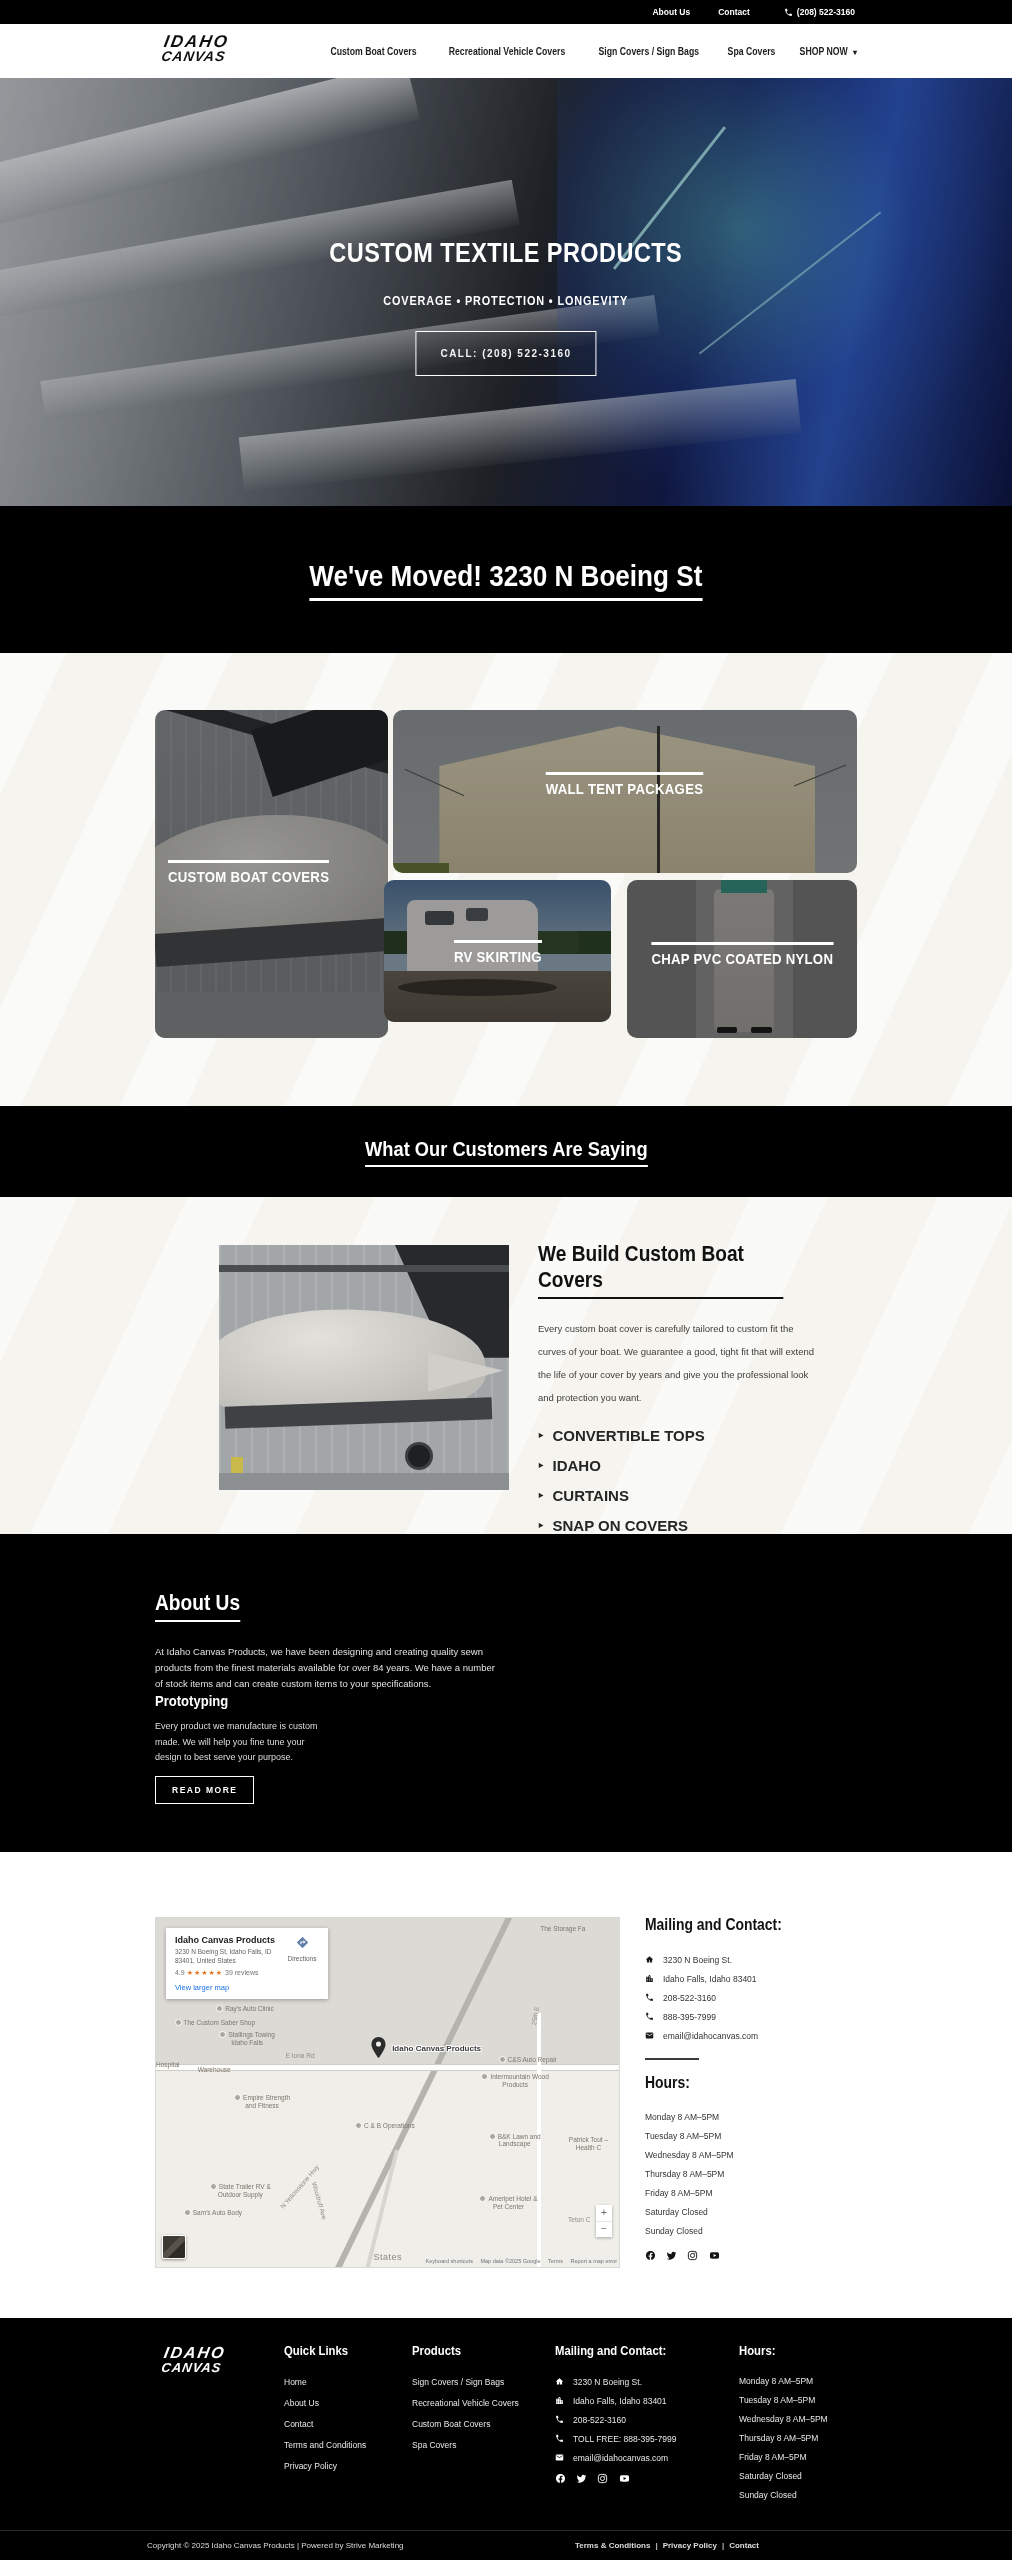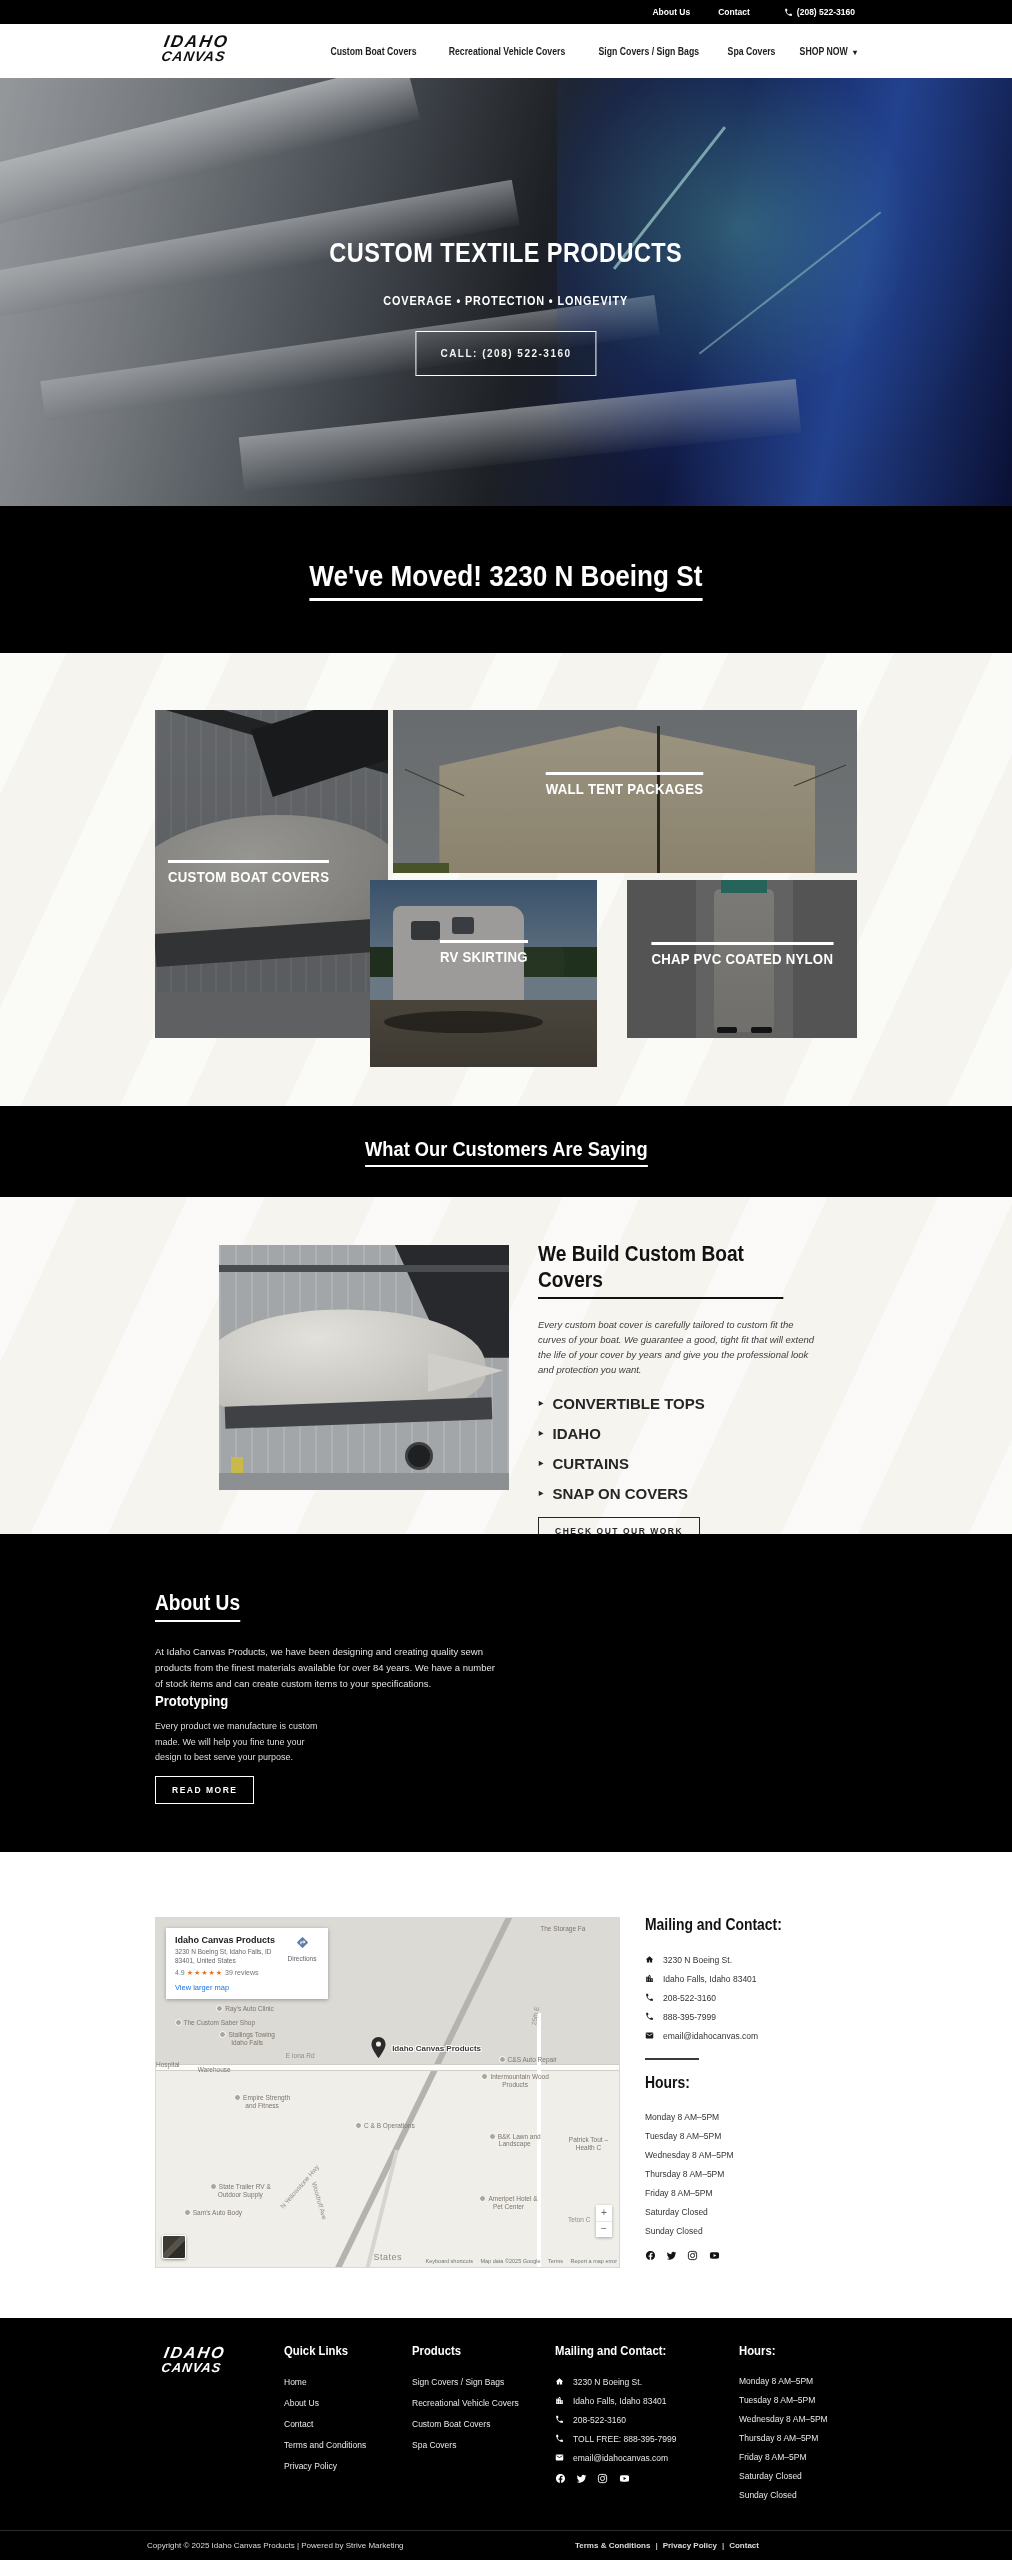--- a/index.html
+++ b/index.html
@@ -53,25 +53,25 @@
 
   
   .moved{position:absolute;top:506px;left:0;width:100%;height:147px;background:#000;
          display:flex;align-items:center;justify-content:center;}
   .moved h2{color:#fff;font-size:30px;margin:0;}
 
   
   .products{position:absolute;top:653px;left:0;width:100%;height:453px;background:#f5f4ef;}
   .products::before{content:"";position:absolute;inset:0;
      background:repeating-linear-gradient(115deg,rgba(255,255,255,.55) 0 60px,rgba(255,255,255,0) 60px 150px);}
-  .tile{position:absolute;overflow:hidden;}
+  .tile{position:absolute;overflow:hidden;border-radius:10px;}
   .tile::after{content:"";position:absolute;inset:0;background:rgba(0,0,0,.33);}
   .t1{left:155px;top:57px;width:233px;height:328px;}
   .t2{left:393px;top:57px;width:464px;height:163px;}
-  .t3{left:370px;top:227px;width:227px;height:187px;}
+  .t3{left:384px;top:227px;width:227px;height:142px;}
   .t4{left:627px;top:227px;width:230px;height:158px;}
   .tlabel{position:absolute;z-index:3;color:#fff;}
   .tlabel .bar{display:inline-block;border-top:3px solid #fff;padding-top:5px;
      font-size:15px;font-weight:bold;letter-spacing:.3px;transform:scaleX(.88);}
   .tl-left{left:2px;top:150px;}
   .tl-center{left:0;right:0;text-align:center;}
   
   .art{position:absolute;inset:0;}
   .a-boat{background:linear-gradient(#94989c,#83878b);}
   .a-boat .panels{position:absolute;inset:0;background:repeating-linear-gradient(90deg,rgba(255,255,255,.10) 0 2px,transparent 2px 15px);}
@@ -122,21 +122,21 @@
   .photo .cover{position:absolute;left:-4%;top:26%;width:96%;height:44%;border-radius:45% 60% 35% 35%;
      background:radial-gradient(ellipse at 40% 25%,#e2e1dc,#bcbbb6 78%);transform:rotate(-3deg);}
   .photo .bow{position:absolute;left:72%;top:44%;width:26%;height:16%;background:#cfcec9;
      clip-path:polygon(0 0,100% 45%,0 100%);}
   .photo .hull{position:absolute;left:2%;top:64%;width:92%;height:9%;background:#3f4144;transform:rotate(-2deg);}
   .photo .wheel{position:absolute;left:64%;bottom:8%;width:22px;height:22px;border-radius:50%;background:#1f2022;border:3px solid #3c3e40;}
   .photo .yellow{position:absolute;left:4%;bottom:6%;width:12px;height:18px;background:#c9b84a;}
   .photo .floor{position:absolute;left:0;bottom:0;width:100%;height:7%;background:#8d9092;}
   .copy{position:absolute;left:538px;top:44px;width:282px;}
   .copy h2{color:#111;font-size:22px;margin:0 0 18px 0;}
-  .copy p{font-size:9.5px;line-height:15px;color:#3d3d3d;margin:0 0 16px 0;font-style:italic;}
+  .copy p{font-size:9.5px;line-height:23px;color:#3d3d3d;margin:0 0 16px 0;}
   .blist{list-style:none;margin:0 0 14px 0;padding:0;}
   .blist li{font-size:15px;font-weight:bold;color:#262626;margin-bottom:10px;}
   .blist li::before{content:"‣";margin-right:9px;}
   .btn-dark{display:inline-block;border:1px solid #262626;color:#262626;background:transparent;
      font-size:8.5px;font-weight:bold;letter-spacing:1.5px;padding:8px 16px;font-family:inherit;}
 
   
   .aboutsec{position:absolute;top:1534px;left:0;width:100%;height:318px;background:#000;color:#ededed;}
   .aboutsec h2{position:absolute;left:155px;top:56px;color:#fff;font-size:22px;margin:0;}
   .about-p{position:absolute;left:155px;top:100px;width:350px;font-size:9.5px;line-height:16px;color:#e2e2e2;}

